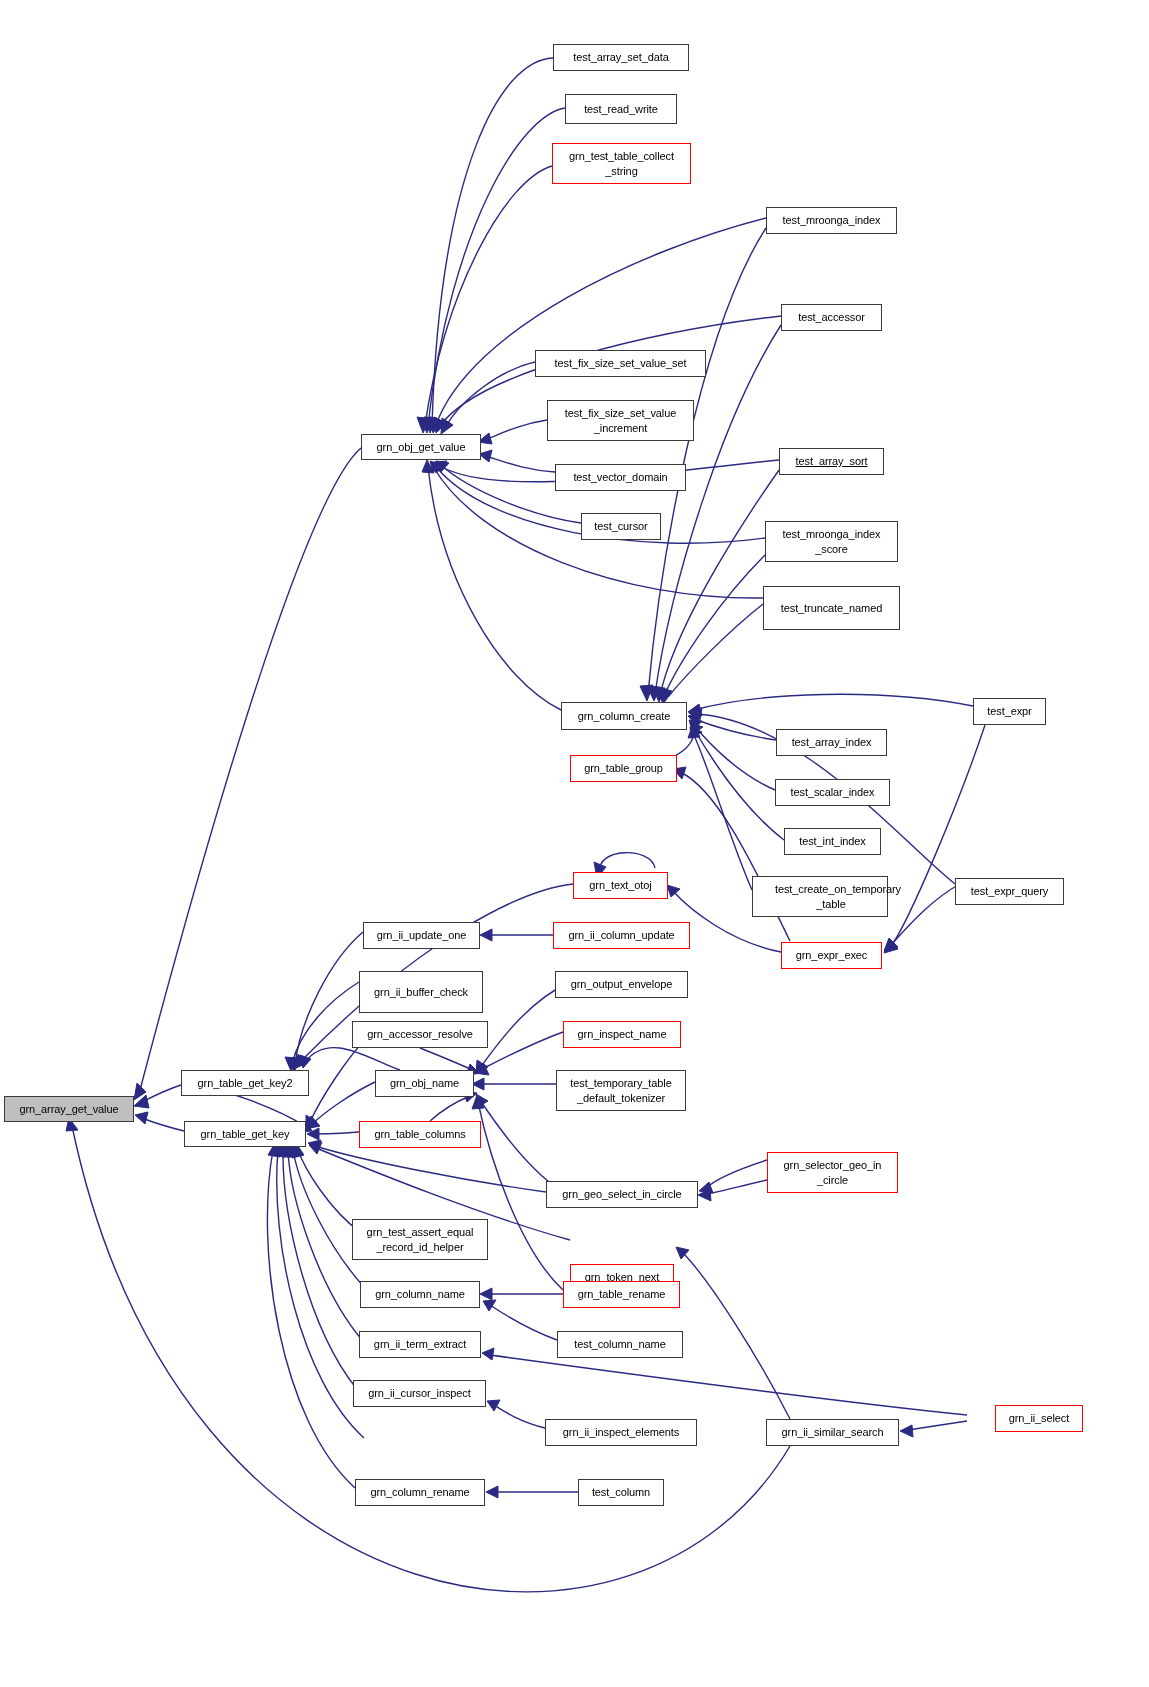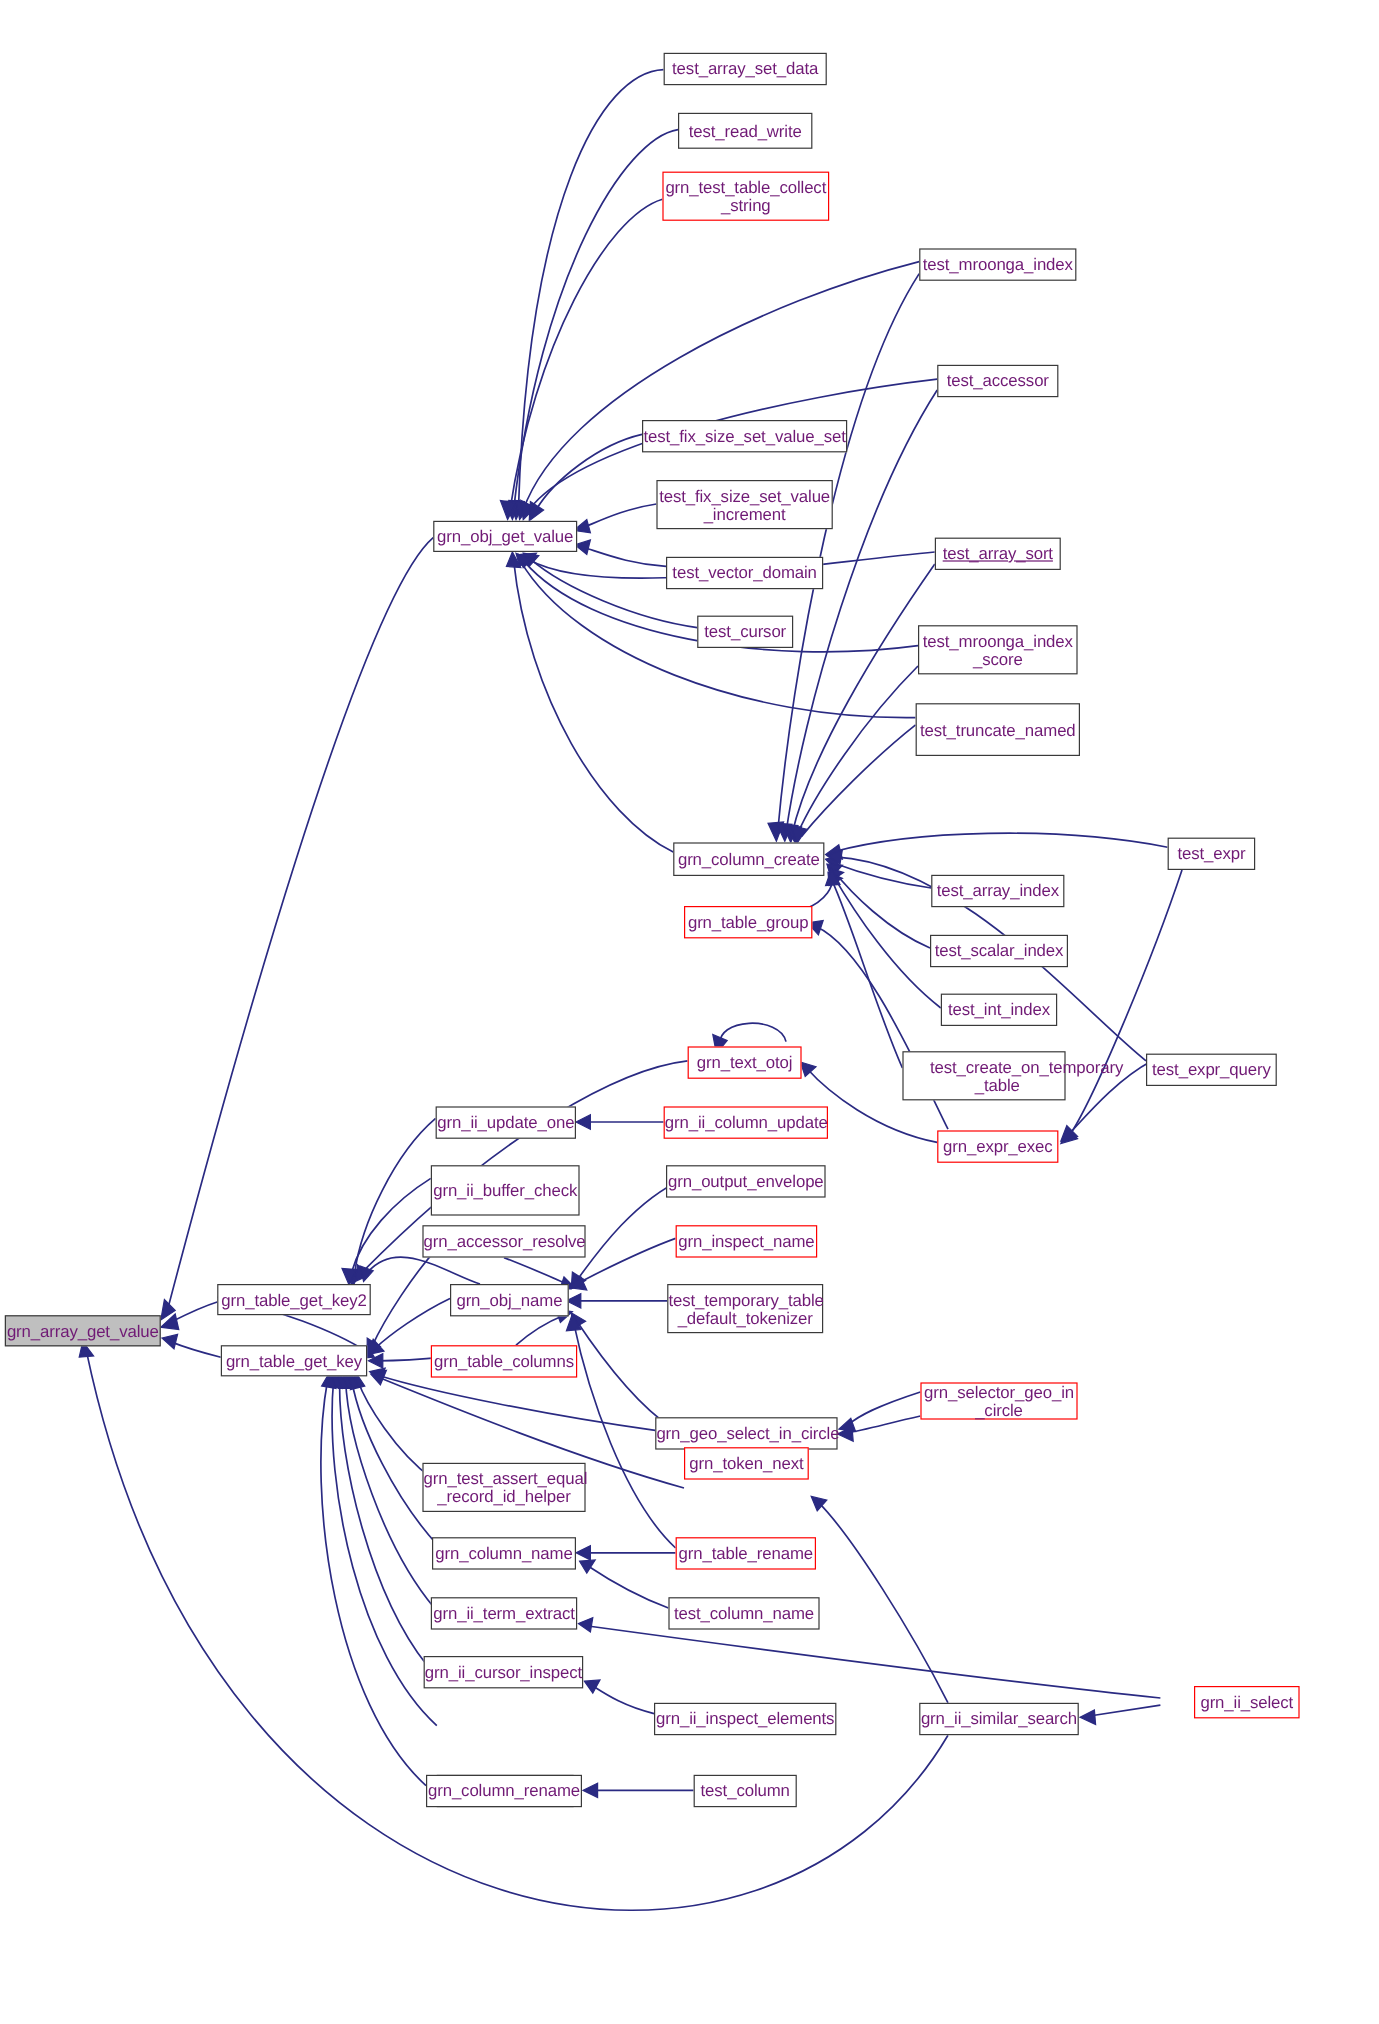--- a/index.html
+++ b/index.html
@@ -35,22 +35,22 @@
   }
   .node {
     position: absolute;
     box-sizing: border-box;
     display: flex;
     align-items: center;
     justify-content: center;
     text-align: center;
     background: #ffffff;
     border: 1px solid #3a3a3a;
-    color: #701a75;
-    font-size: 14px;
+    color: #000000;
+    font-size: 11px;
     line-height: 15px;
     white-space: pre-line;
     letter-spacing: -0.1px;
   }
   .node.red {
     border: 1px solid #ff0000;
   }
   .node.root {
     background: #bfbfbf;
     border: 1px solid #3a3a3a;
@@ -330,32 +330,32 @@
   <div class="node" style="left:375px;top:1070px;width:99px;height:27px;">
     <span class="node-label">grn_obj_name</span>
   </div>
   <div class="node" style="left:556px;top:1070px;width:130px;height:41px;">
     <span class="node-label">test_temporary_table
 _default_tokenizer</span>
   </div>
   <div class="node red" style="left:359px;top:1121px;width:122px;height:27px;">
     <span class="node-label">grn_table_columns</span>
   </div>
-  <div class="node red" style="left:767px;top:1152px;width:131px;height:31px;">
+  <div class="node red" style="left:767px;top:1152px;width:131px;height:41px;">
     <span class="node-label">grn_selector_geo_in
 _circle</span>
   </div>
   <div class="node" style="left:546px;top:1181px;width:152px;height:27px;">
     <span class="node-label">grn_geo_select_in_circle</span>
   </div>
   <div class="node" style="left:352px;top:1219px;width:136px;height:41px;">
     <span class="node-label">grn_test_assert_equal
 _record_id_helper</span>
   </div>
-  <div class="node red" style="left:570px;top:1206px;width:104px;height:27px;">
+  <div class="node red" style="left:570px;top:1264px;width:104px;height:27px;">
     <span class="node-label">grn_token_next</span>
   </div>
   <div class="node" style="left:360px;top:1281px;width:120px;height:27px;">
     <span class="node-label">grn_column_name</span>
   </div>
   <div class="node red" style="left:563px;top:1281px;width:117px;height:27px;">
     <span class="node-label">grn_table_rename</span>
   </div>
   <div class="node" style="left:359px;top:1331px;width:122px;height:27px;">
     <span class="node-label">grn_ii_term_extract</span>

